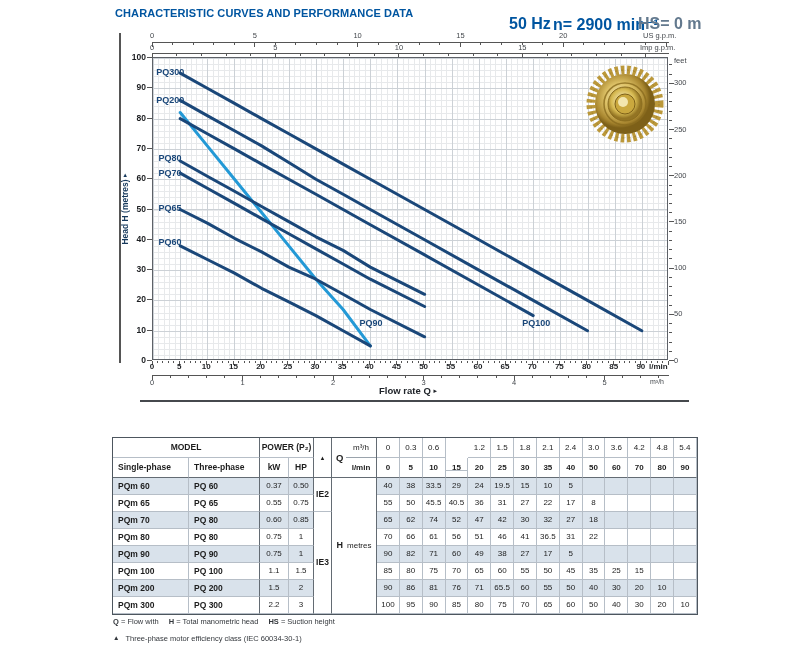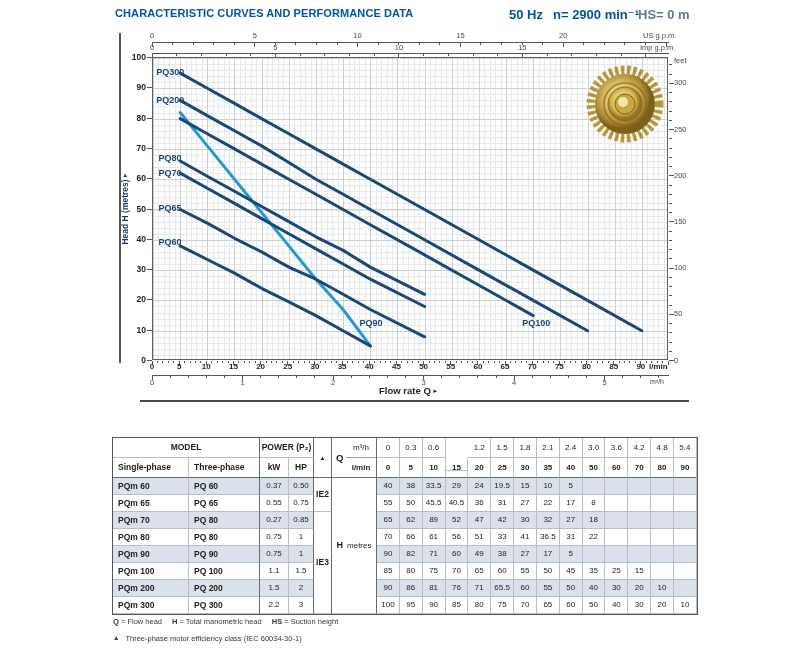--- a/index.html
+++ b/index.html
@@ -1,20 +1,20 @@
 <!DOCTYPE html>
 <html><head>
 <meta charset="utf-8">
 <style>
   * { margin:0; padding:0; box-sizing:border-box; }
   html,body { width:800px; height:650px; background:#fcfcfc; font-family:"Liberation Sans","DejaVu Sans",sans-serif; }
   .page { position:relative; width:800px; height:650px; background:#fff; overflow:hidden; }
 
   .hdr-title { position:absolute; left:115px; top:7px; font-size:11px; font-weight:700; color:#0055a0; letter-spacing:.1px; }
-  .hdr-meta { position:absolute; top:7px; font-size:13px; font-weight:700; color:#0055a0; }
+  .hdr-meta { position:absolute; top:15px; font-size:16px; font-weight:700; color:#0055a0; }
   .hm1 { left:509px; } .hm2 { left:553px; } .hm3 { left:638px; color:#63798e; font-weight:600; }
 
   .yspine { position:absolute; left:119px; top:33px; width:1.5px; height:330px; background:#555; }
   .ylabel { position:absolute; left:27px; top:202px; width:200px; height:14px; text-align:center;
             transform:rotate(-90deg); font-size:8.5px; font-weight:700; color:#16395c; }
   .plot { position:absolute; left:152px; top:57px; width:516px; height:303px; border:1px solid #5d6167; background:#fff;
     background-image:
       repeating-linear-gradient(to right,  #ccd1d6 0, #ccd1d6 1px, transparent 1px, transparent 27.158px),
       repeating-linear-gradient(to bottom, #ccd1d6 0, #ccd1d6 1px, transparent 1px, transparent 30.3px),
       repeating-linear-gradient(to right,  #e7e9eb 0, #e7e9eb 1px, transparent 1px, transparent 5.4316px),
@@ -476,46 +476,46 @@
       <div class="tc " style="grid-area: 4 / 13 / span 1 / span 1;">27</div>
       <div class="tc " style="grid-area: 4 / 14 / span 1 / span 1;">22</div>
       <div class="tc " style="grid-area: 4 / 15 / span 1 / span 1;">17</div>
       <div class="tc " style="grid-area: 4 / 16 / span 1 / span 1;">8</div>
       <div class="tc " style="grid-area: 4 / 17 / span 1 / span 1;"></div>
       <div class="tc " style="grid-area: 4 / 18 / span 1 / span 1;"></div>
       <div class="tc " style="grid-area: 4 / 19 / span 1 / span 1;"></div>
       <div class="tc " style="grid-area: 4 / 20 / span 1 / span 1;"></div>
       <div class="tc b left shade" style="grid-area: 5 / 1 / span 1 / span 1;">PQm 70</div>
       <div class="tc b vd left shade" style="grid-area: 5 / 2 / span 1 / span 1;">PQ 80</div>
-      <div class="tc  shade" style="grid-area: 5 / 3 / span 1 / span 1;">0.27</div>
+      <div class="tc  shade" style="grid-area: 5 / 3 / span 1 / span 1;">0.60</div>
       <div class="tc vd shade" style="grid-area: 5 / 4 / span 1 / span 1;">0.85</div>
       <div class="tc  shade" style="grid-area: 5 / 7 / span 1 / span 1;">65</div>
       <div class="tc  shade" style="grid-area: 5 / 8 / span 1 / span 1;">62</div>
-      <div class="tc  shade" style="grid-area: 5 / 9 / span 1 / span 1;">89</div>
+      <div class="tc  shade" style="grid-area: 5 / 9 / span 1 / span 1;">74</div>
       <div class="tc  shade" style="grid-area: 5 / 10 / span 1 / span 1;">52</div>
       <div class="tc  shade" style="grid-area: 5 / 11 / span 1 / span 1;">47</div>
       <div class="tc  shade" style="grid-area: 5 / 12 / span 1 / span 1;">42</div>
       <div class="tc  shade" style="grid-area: 5 / 13 / span 1 / span 1;">30</div>
       <div class="tc  shade" style="grid-area: 5 / 14 / span 1 / span 1;">32</div>
       <div class="tc  shade" style="grid-area: 5 / 15 / span 1 / span 1;">27</div>
       <div class="tc  shade" style="grid-area: 5 / 16 / span 1 / span 1;">18</div>
       <div class="tc  shade" style="grid-area: 5 / 17 / span 1 / span 1;"></div>
       <div class="tc  shade" style="grid-area: 5 / 18 / span 1 / span 1;"></div>
       <div class="tc  shade" style="grid-area: 5 / 19 / span 1 / span 1;"></div>
       <div class="tc  shade" style="grid-area: 5 / 20 / span 1 / span 1;"></div>
       <div class="tc b left" style="grid-area: 6 / 1 / span 1 / span 1;">PQm 80</div>
       <div class="tc b vd left" style="grid-area: 6 / 2 / span 1 / span 1;">PQ 80</div>
       <div class="tc " style="grid-area: 6 / 3 / span 1 / span 1;">0.75</div>
       <div class="tc vd" style="grid-area: 6 / 4 / span 1 / span 1;">1</div>
       <div class="tc " style="grid-area: 6 / 7 / span 1 / span 1;">70</div>
       <div class="tc " style="grid-area: 6 / 8 / span 1 / span 1;">66</div>
       <div class="tc " style="grid-area: 6 / 9 / span 1 / span 1;">61</div>
       <div class="tc " style="grid-area: 6 / 10 / span 1 / span 1;">56</div>
       <div class="tc " style="grid-area: 6 / 11 / span 1 / span 1;">51</div>
-      <div class="tc " style="grid-area: 6 / 12 / span 1 / span 1;">33</div>
+      <div class="tc " style="grid-area: 6 / 12 / span 1 / span 1;">46</div>
       <div class="tc " style="grid-area: 6 / 13 / span 1 / span 1;">41</div>
       <div class="tc " style="grid-area: 6 / 14 / span 1 / span 1;">36.5</div>
       <div class="tc " style="grid-area: 6 / 15 / span 1 / span 1;">31</div>
       <div class="tc " style="grid-area: 6 / 16 / span 1 / span 1;">22</div>
       <div class="tc " style="grid-area: 6 / 17 / span 1 / span 1;"></div>
       <div class="tc " style="grid-area: 6 / 18 / span 1 / span 1;"></div>
       <div class="tc " style="grid-area: 6 / 19 / span 1 / span 1;"></div>
       <div class="tc " style="grid-area: 6 / 20 / span 1 / span 1;"></div>
       <div class="tc b left shade" style="grid-area: 7 / 1 / span 1 / span 1;">PQm 90</div>
       <div class="tc b vd left shade" style="grid-area: 7 / 2 / span 1 / span 1;">PQ 90</div>
@@ -584,15 +584,15 @@
       <div class="tc " style="grid-area: 10 / 13 / span 1 / span 1;">70</div>
       <div class="tc " style="grid-area: 10 / 14 / span 1 / span 1;">65</div>
       <div class="tc " style="grid-area: 10 / 15 / span 1 / span 1;">60</div>
       <div class="tc " style="grid-area: 10 / 16 / span 1 / span 1;">50</div>
       <div class="tc " style="grid-area: 10 / 17 / span 1 / span 1;">40</div>
       <div class="tc " style="grid-area: 10 / 18 / span 1 / span 1;">30</div>
       <div class="tc " style="grid-area: 10 / 19 / span 1 / span 1;">20</div>
       <div class="tc " style="grid-area: 10 / 20 / span 1 / span 1;">10</div>
     </div>
 
-  <div class="fn1" id="legend"><b>Q</b><span style="margin-right: 10px;"> = Flow head</span><b>H</b><span style="margin-right: 10px;"> = Total manometric head</span><b>HS</b><span style="margin-right: 10px;"> = Suction height</span></div>
+  <div class="fn1" id="legend"><b>Q</b><span style="margin-right: 10px;"> = Flow with</span><b>H</b><span style="margin-right: 10px;"> = Total manometric head</span><b>HS</b><span style="margin-right: 10px;"> = Suction height</span></div>
   <div class="fn2"><span class="tri">▲</span><span>Three-phase motor efficiency class (IEC 60034-30-1)</span></div>
 </div>
 
 </body></html>

